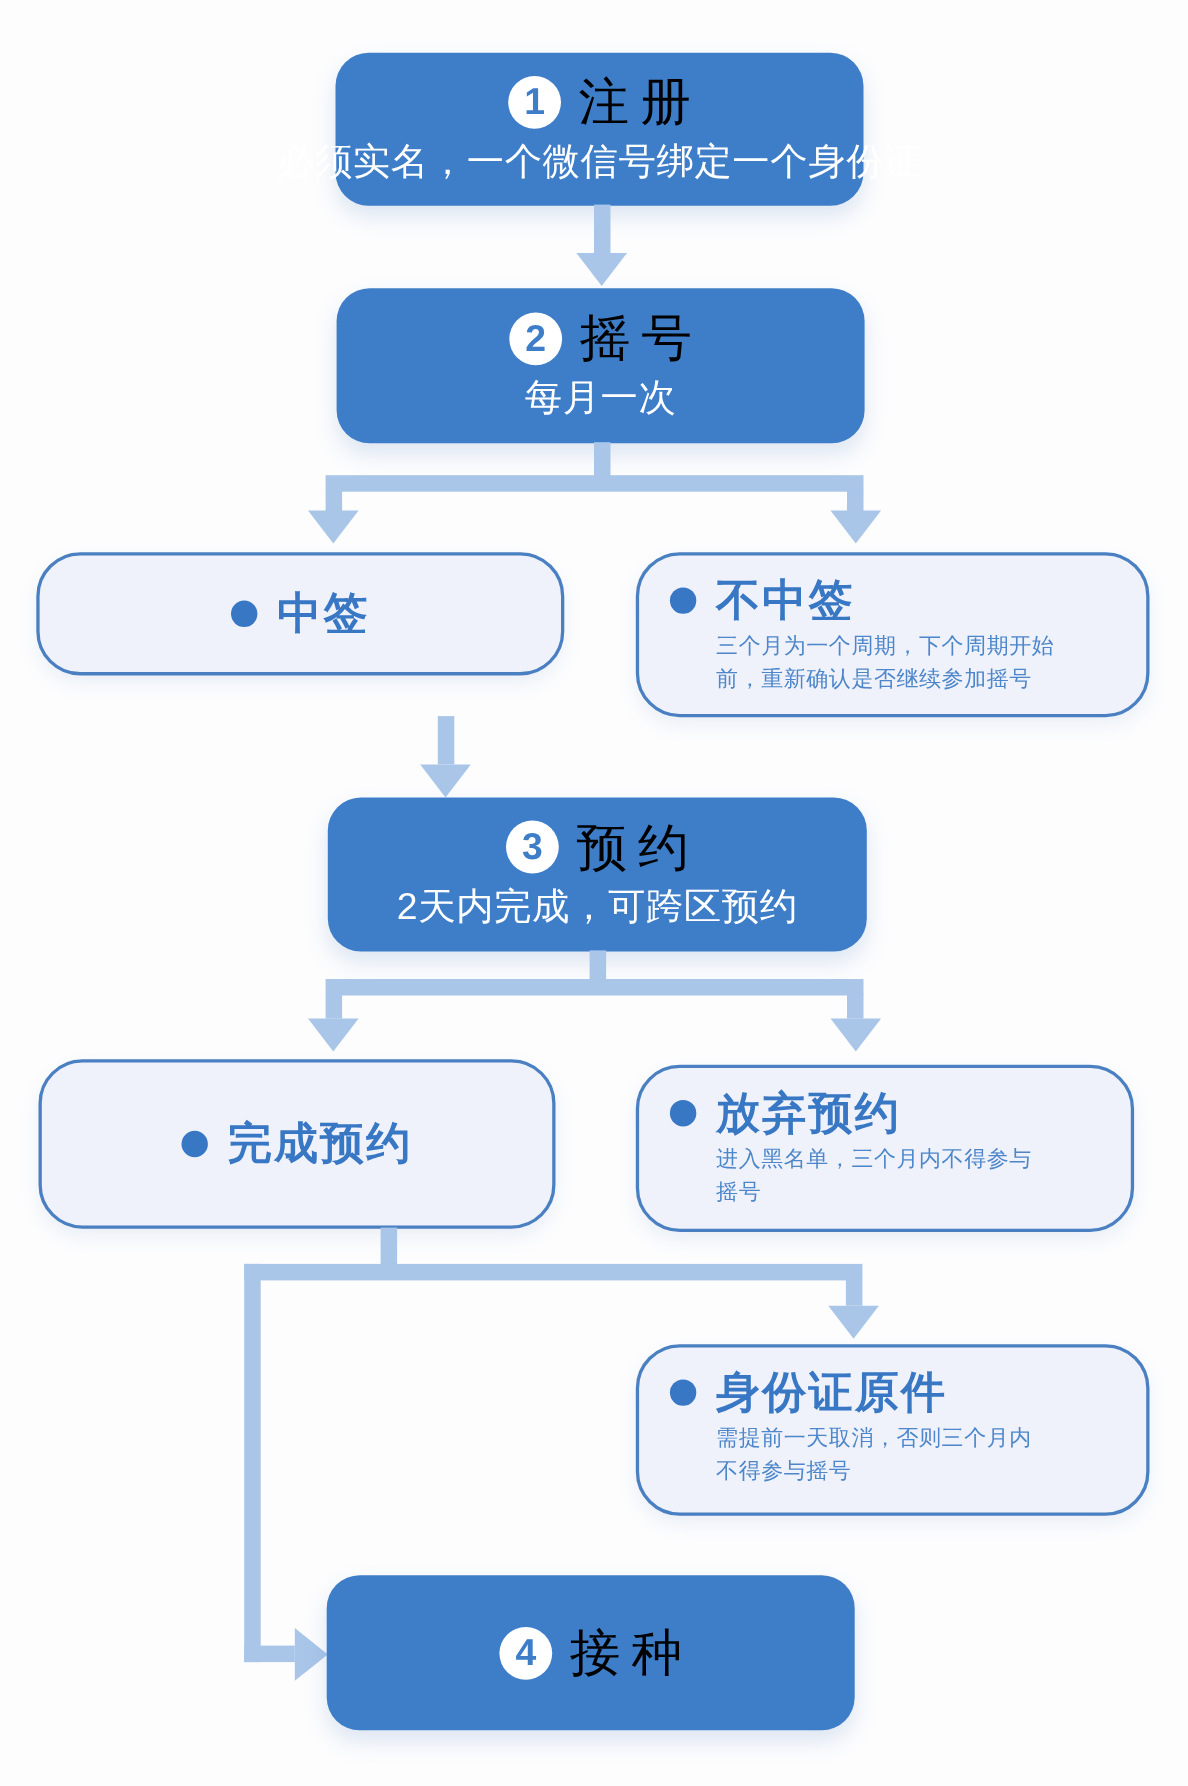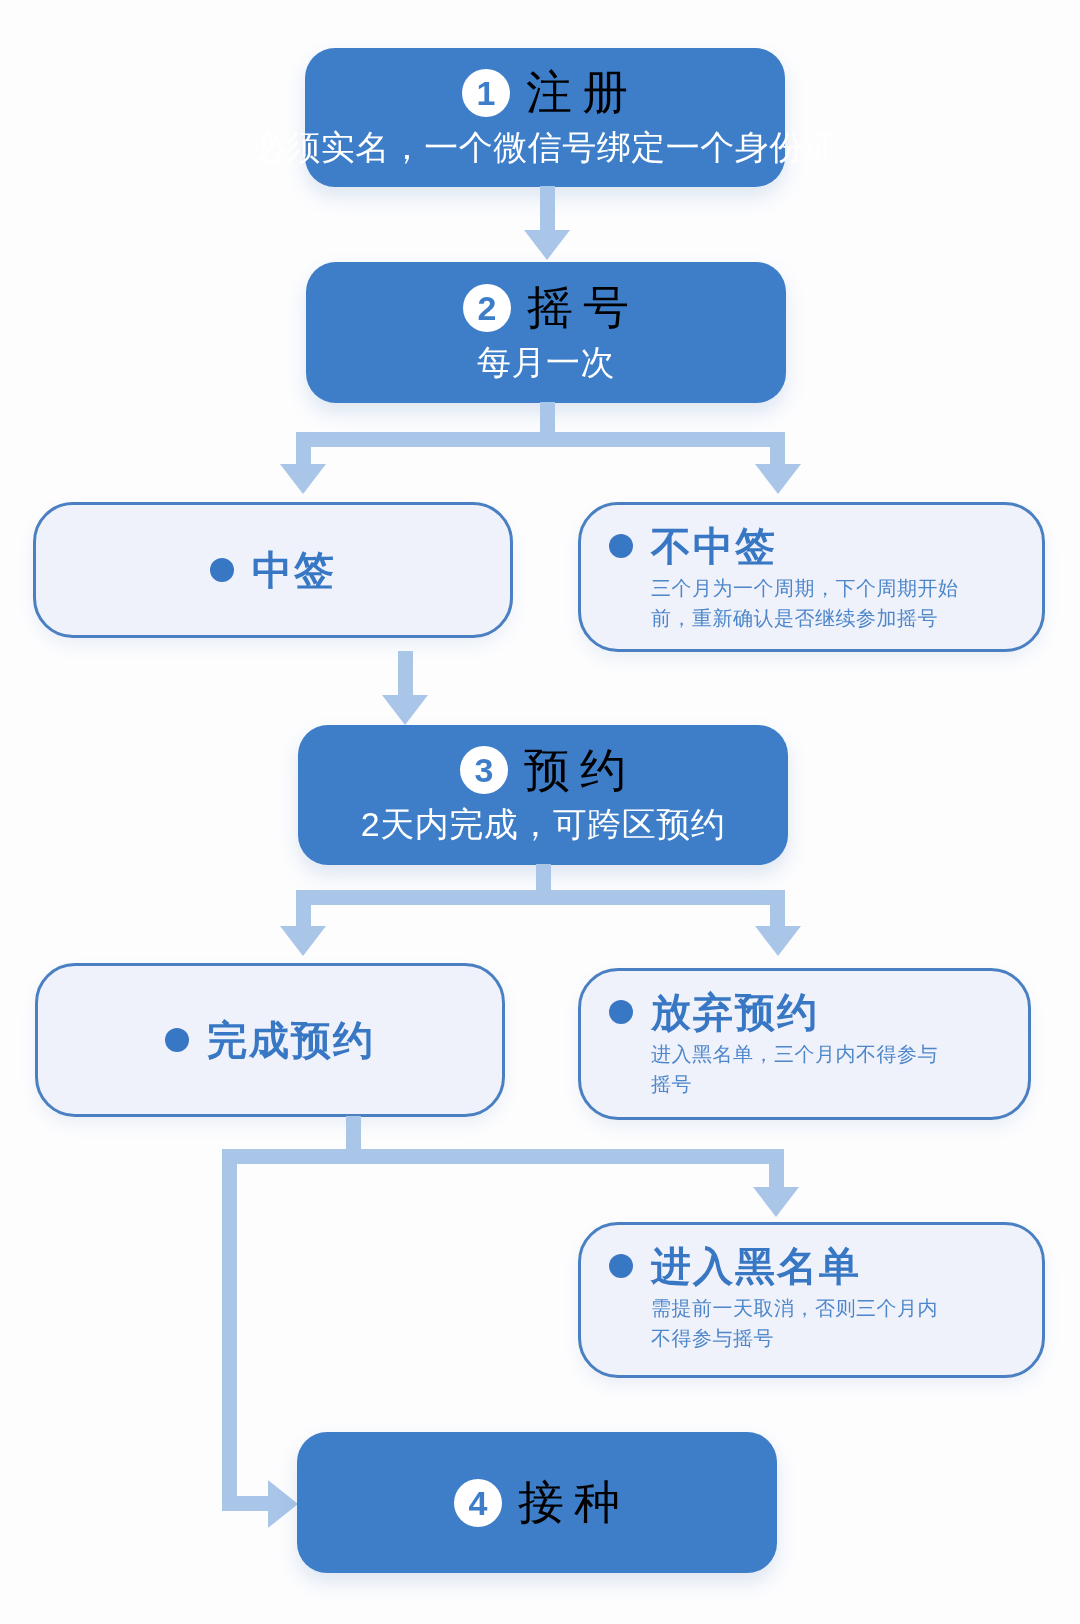--- a/index.html
+++ b/index.html
@@ -156,21 +156,21 @@
     <div class="step-sub">每月一次</div>
   </div>
 
   <div class="stem" style="left:540px;top:402px;width:15px;height:31px;"></div>
   <div class="bar" style="left:296px;top:432px;width:489px;height:15px;"></div>
   <div class="stem" style="left:296px;top:446px;width:15px;height:19px;"></div>
   <div class="tri-down" style="left:280px;top:464px;"></div>
   <div class="stem" style="left:770px;top:446px;width:15px;height:19px;"></div>
   <div class="tri-down" style="left:755px;top:464px;"></div>
 
-  <div class="outcome centered" style="left:33px;top:502px;width:480px;height:136px;">
+  <div class="outcome centered" style="left:33px;top:502px;width:480px;height:112px;">
     <div class="o-title-row">
       <span class="bullet"></span>
       <span class="o-title">中签</span>
     </div>
   </div>
 
   <div class="outcome detailed" style="left:578px;top:502px;width:467px;height:150px;">
     <div class="o-title-row">
       <span class="bullet"></span>
       <span class="o-title">不中签</span>
@@ -219,21 +219,21 @@
   <div class="stem" style="left:769px;top:1163px;width:15px;height:24px;"></div>
   <div class="tri-down" style="left:753px;top:1187px;"></div>
 
   <div class="vline" style="left:222px;top:1149px;width:15px;height:362px;"></div>
   <div class="hseg" style="left:222px;top:1496px;width:46px;height:15px;"></div>
   <div class="tri-right" style="left:268px;top:1480px;"></div>
 
   <div class="outcome detailed" style="left:578px;top:1222px;width:467px;height:156px;">
     <div class="o-title-row">
       <span class="bullet"></span>
-      <span class="o-title">进入黑名单</span>
+      <span class="o-title">身份证原件</span>
     </div>
     <div class="o-body">需提前一天取消，否则三个月内
 不得参与摇号</div>
   </div>
 
   <div class="step" style="left:297px;top:1432px;width:480px;height:141px;">
     <div class="step-title-row">
       <span class="num-circle">4</span>
       <span class="step-title">接种</span>
     </div>

